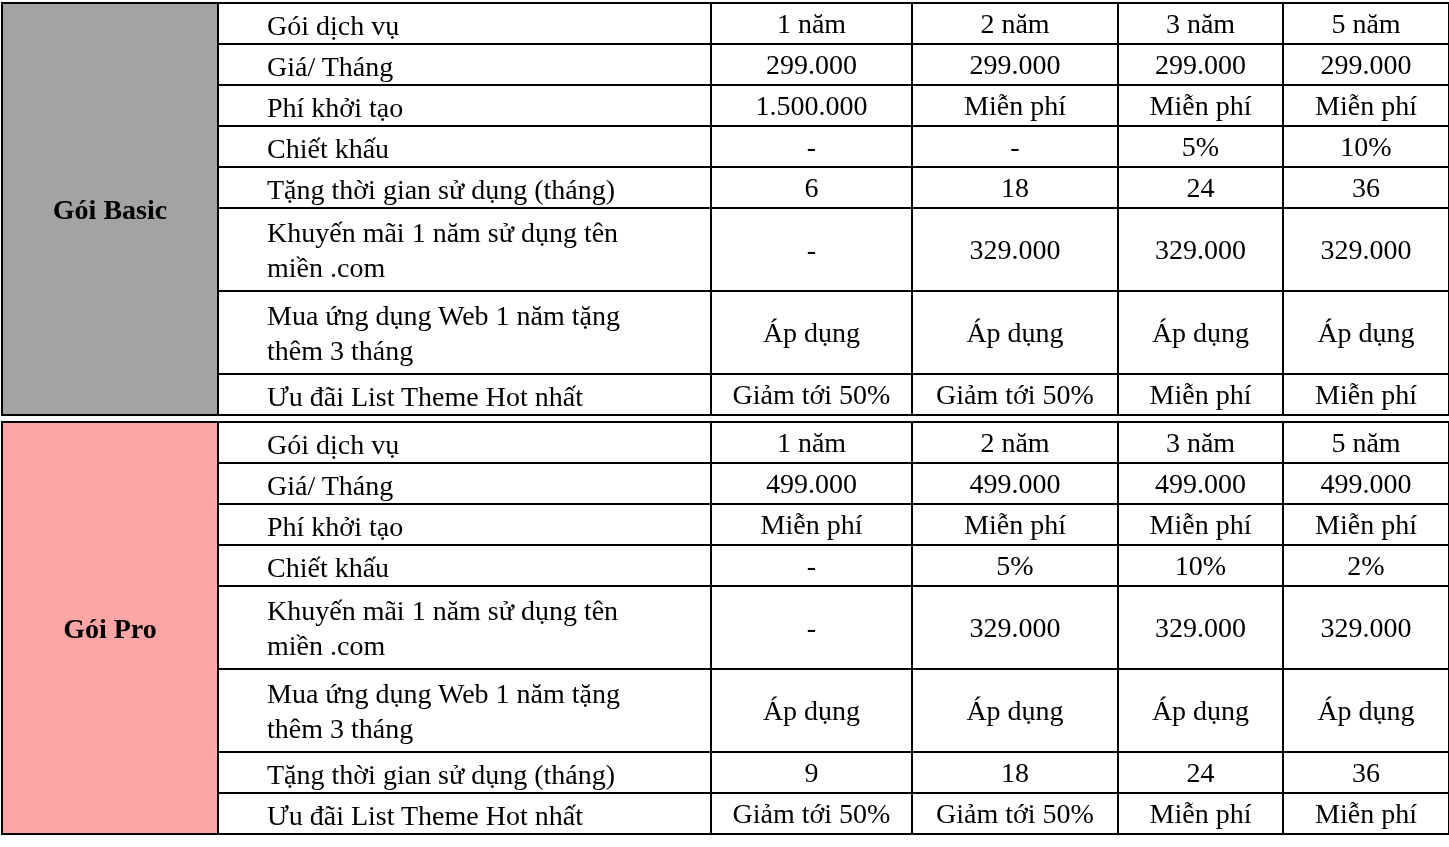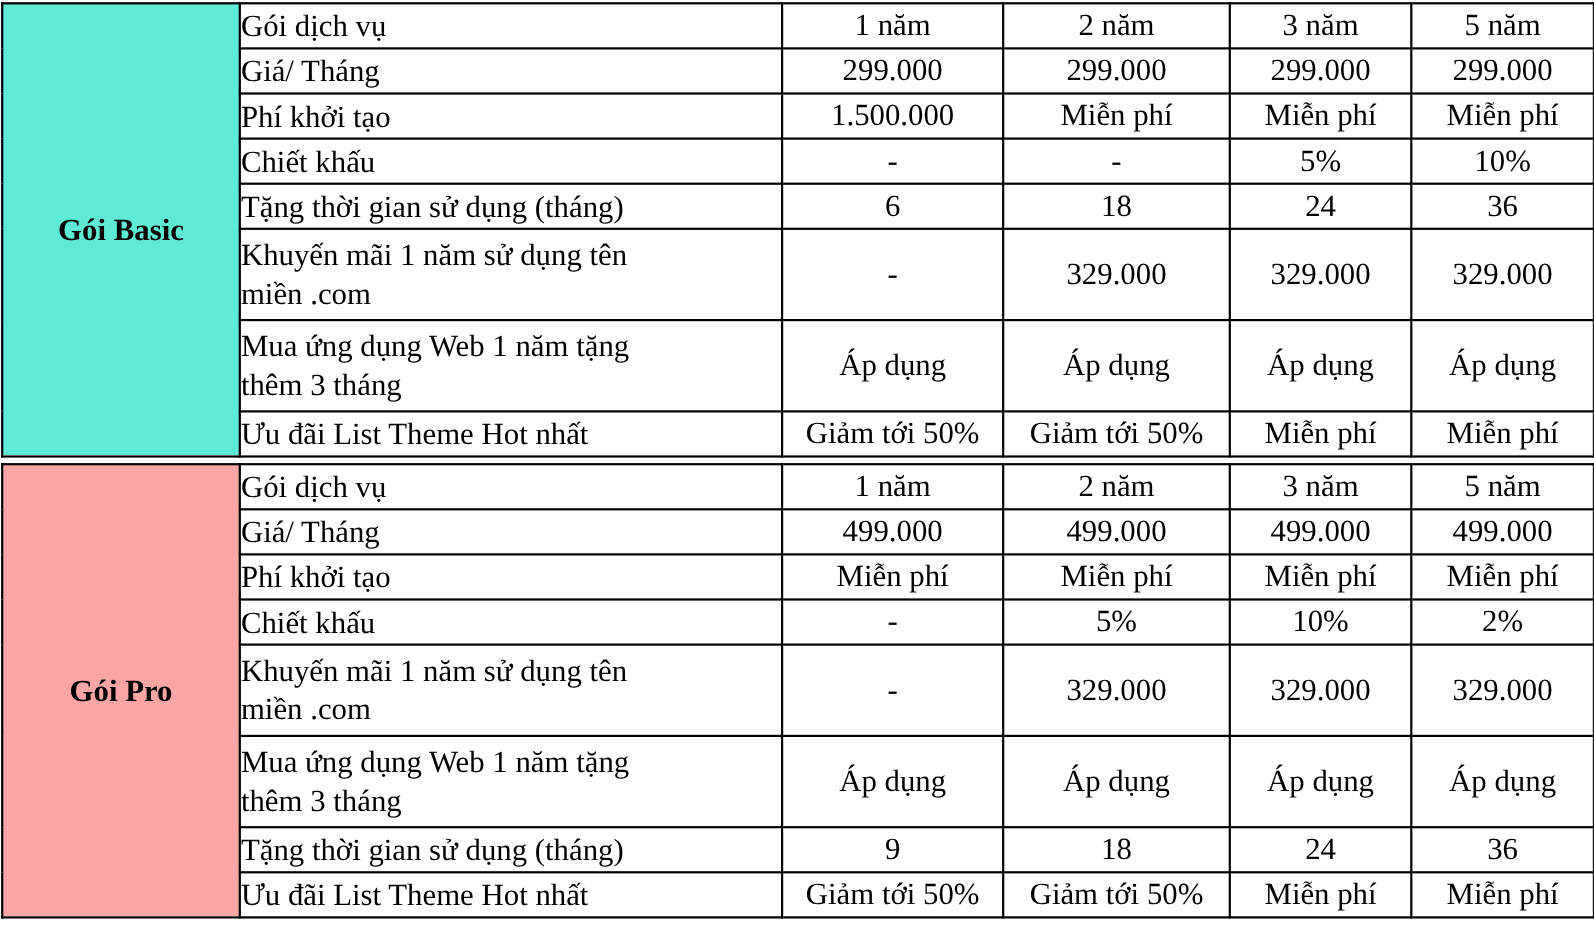--- a/index.html
+++ b/index.html
@@ -44,41 +44,42 @@
   }
   td.label-cell {
     text-align: left;
     padding-left: 10px;
     padding-right: 6px;
   }
   td.label-cell .label-text {
     display: inline-block;
     max-width: 412px;
     vertical-align: middle;
+    padding-left: 48px;
   }
   td.val-cell {
     text-align: center;
   }
 </style>
 </head>
 <body>
 
 <div class="doc">
   <table class="pkg-table first">
     <colgroup>
         <col style="width: 216px;">
         <col style="width: 493px;">
         <col style="width: 201px;">
         <col style="width: 206px;">
         <col style="width: 165px;">
         <col style="width: 166px;">
       </colgroup>
     <tbody>
         <tr class="r-single">
-          <td class="pkg-name-cell" rowspan="8" style="background: #5eead4; text-align: center;">Gói Basic</td>
+          <td class="pkg-name-cell" rowspan="8" style="background: #a3a3a3; text-align: center;">Gói Basic</td>
           <td class="label-cell"><span class="label-text">Gói dịch vụ</span></td>
           <td class="val-cell">1 năm</td>
           <td class="val-cell">2 năm</td>
           <td class="val-cell">3 năm</td>
           <td class="val-cell">5 năm</td>
         </tr>
         <tr class="r-single">
           <td class="label-cell"><span class="label-text">Giá/ Tháng</span></td>
           <td class="val-cell">299.000</td>
           <td class="val-cell">299.000</td>

